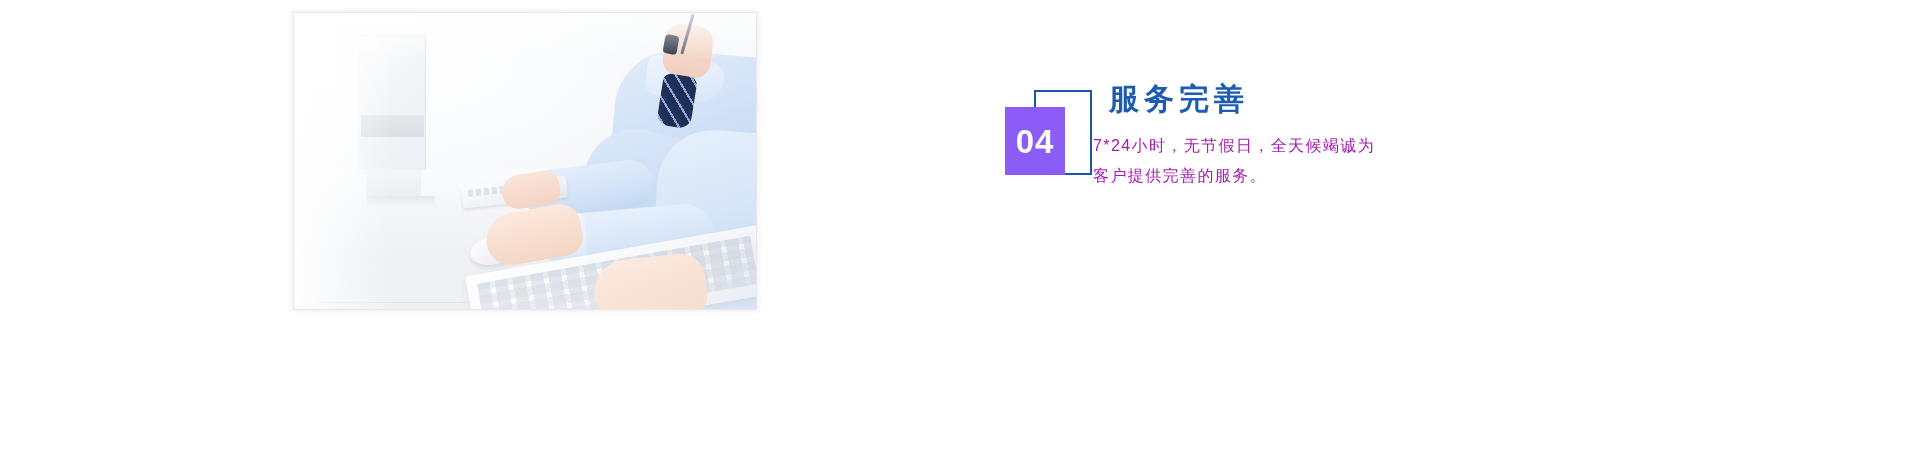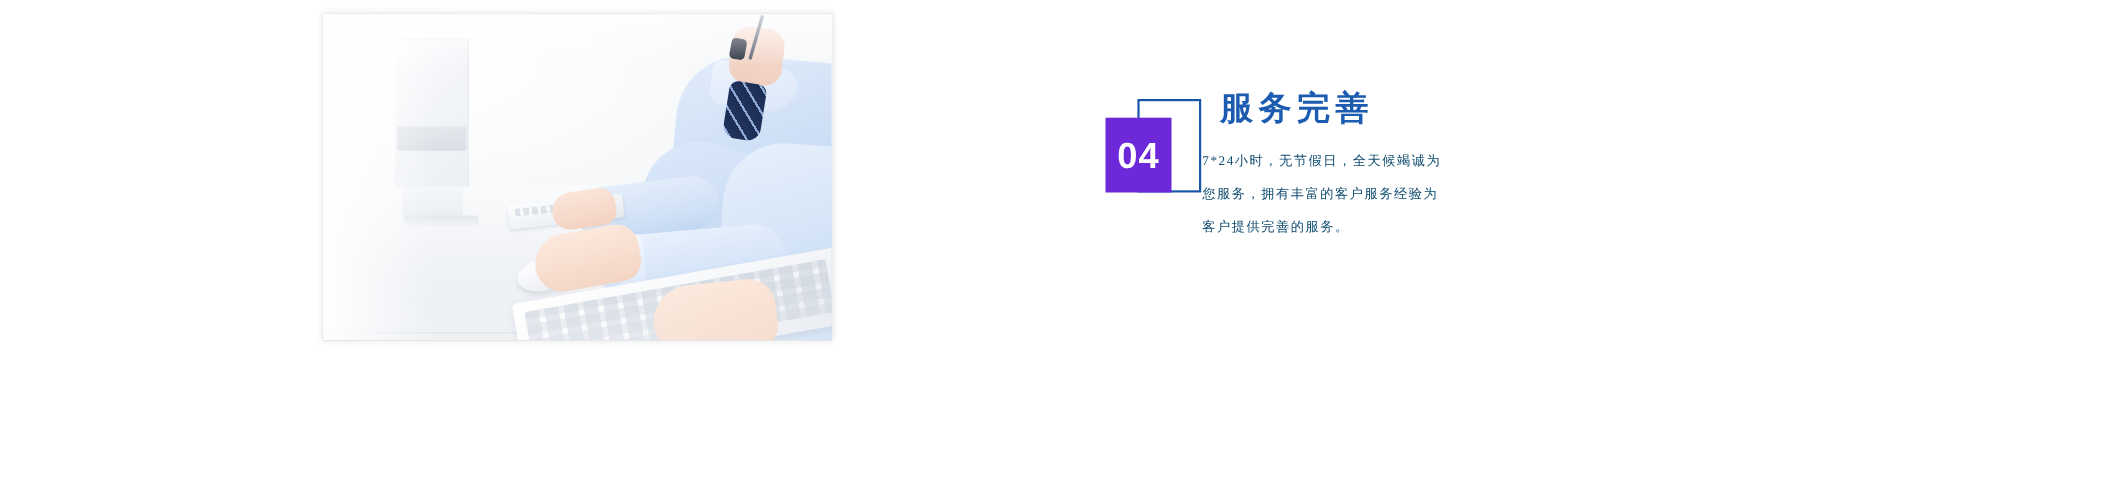--- a/index.html
+++ b/index.html
@@ -284,21 +284,21 @@
     position: absolute;
     left: 29px; top: 0;
     width: 58px; height: 85px;
     border: 2px solid #1a56a8;
     background: transparent;
   }
   .badge-solid {
     position: absolute;
     left: 0; top: 17px;
     width: 60px; height: 68px;
-    background: #6d28d9;
+    background: #8b5cf6;
     display: flex;
     align-items: center;
     justify-content: center;
   }
   .badge-number {
     color: #ffffff;
     font-size: 33px;
     font-weight: 700;
     letter-spacing: 1px;
     line-height: 1;
@@ -316,27 +316,27 @@
     color: #1b5bb0;
     font-size: 30px;
     font-weight: 700;
     letter-spacing: 5px;
     line-height: 1.1;
     margin: 0 0 16px 16px;
     white-space: nowrap;
     font-family: "DejaVu Sans", "Liberation Sans", sans-serif;
   }
   .body-text {
-    color: #0c4a6e;
-    font-size: 12px;
+    color: #a21caf;
+    font-size: 16px;
     line-height: 30px;
     letter-spacing: 1.4px;
     width: 410px;
     margin: 0;
-    font-family: Liberation Serif, serif;
+    font-family: Liberation Sans, sans-serif;
   }
   .body-line { display: block; white-space: nowrap; }
 </style>
 </head>
 <body>
 
 <div id="stage">
 
   <div class="photo-panel">
     <div class="photo-scene">
@@ -380,19 +380,18 @@
       <div class="badge-outline"></div>
       <div class="badge-solid">
         <span class="badge-number">04</span>
       </div>
     </div>
 
     <div class="text-col">
       <h2 class="headline">服务完善</h2>
       <p class="body-text">
         <span class="body-line">7*24小时，无节假日，全天候竭诚为</span>
-        <span class="body-line">您服务，拥有丰富的客户服务经验为</span>
         <span class="body-line">客户提供完善的服务。</span>
       </p>
     </div>
 
   </div>
 </div>
 
 </body></html>

